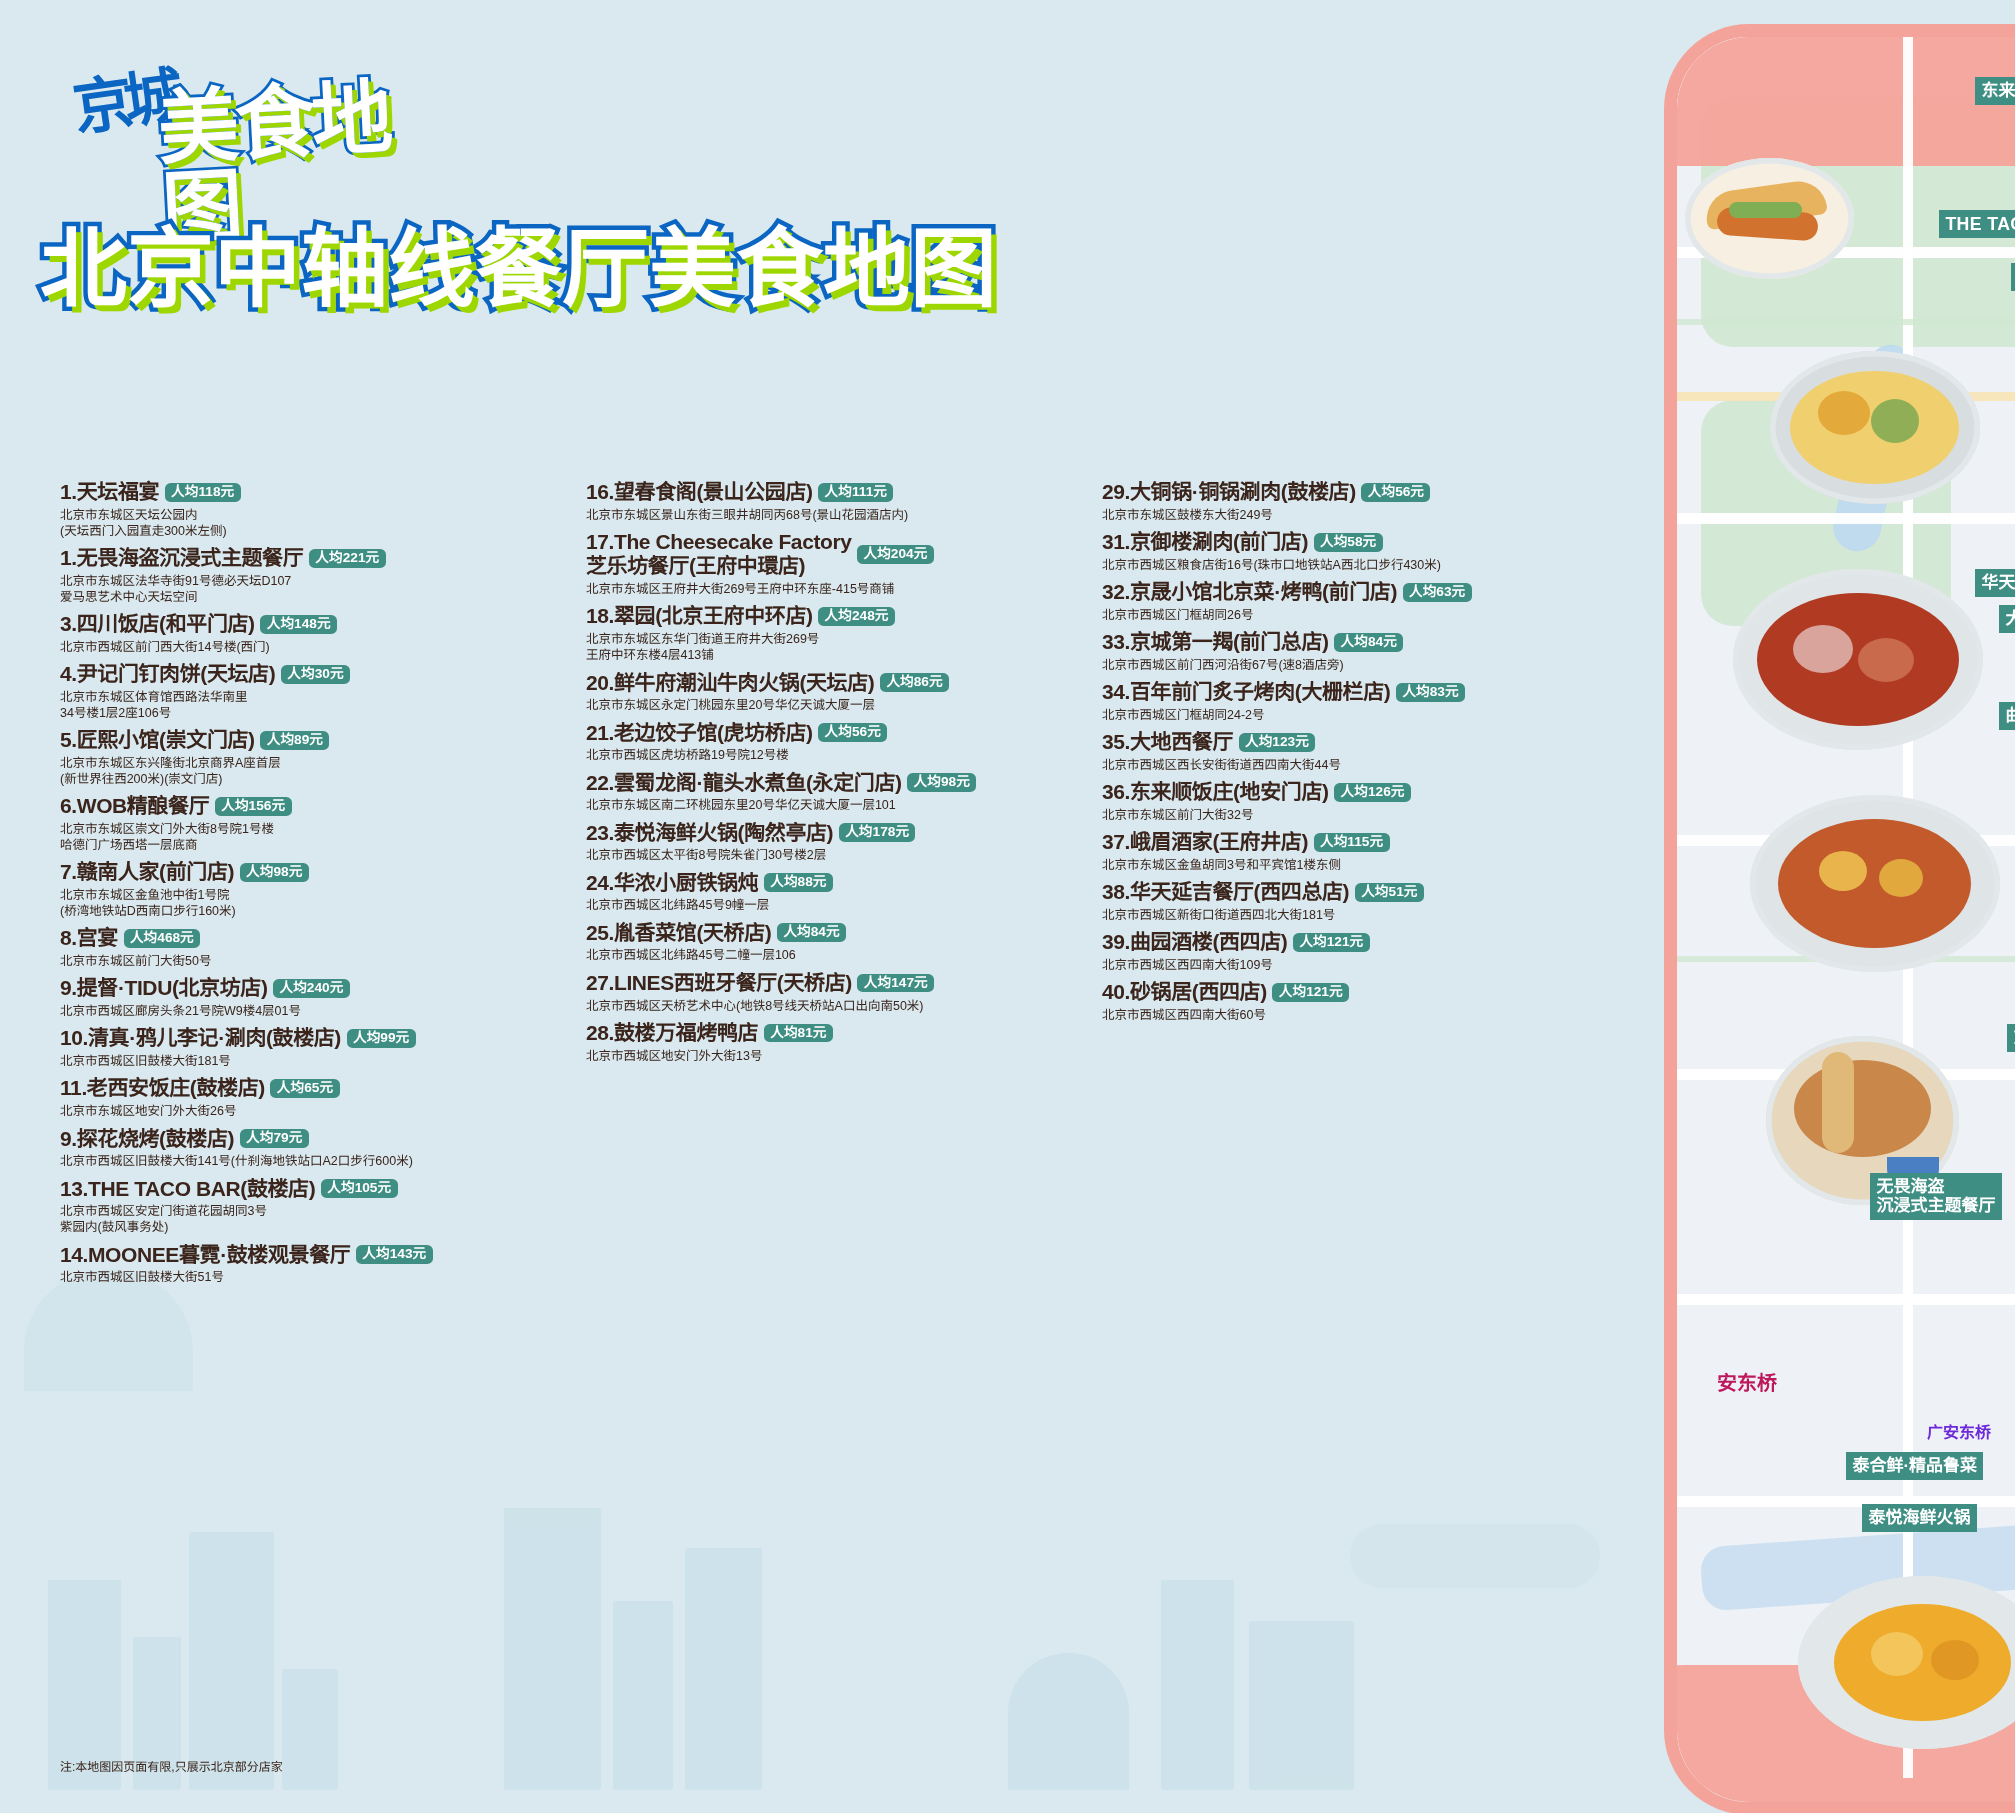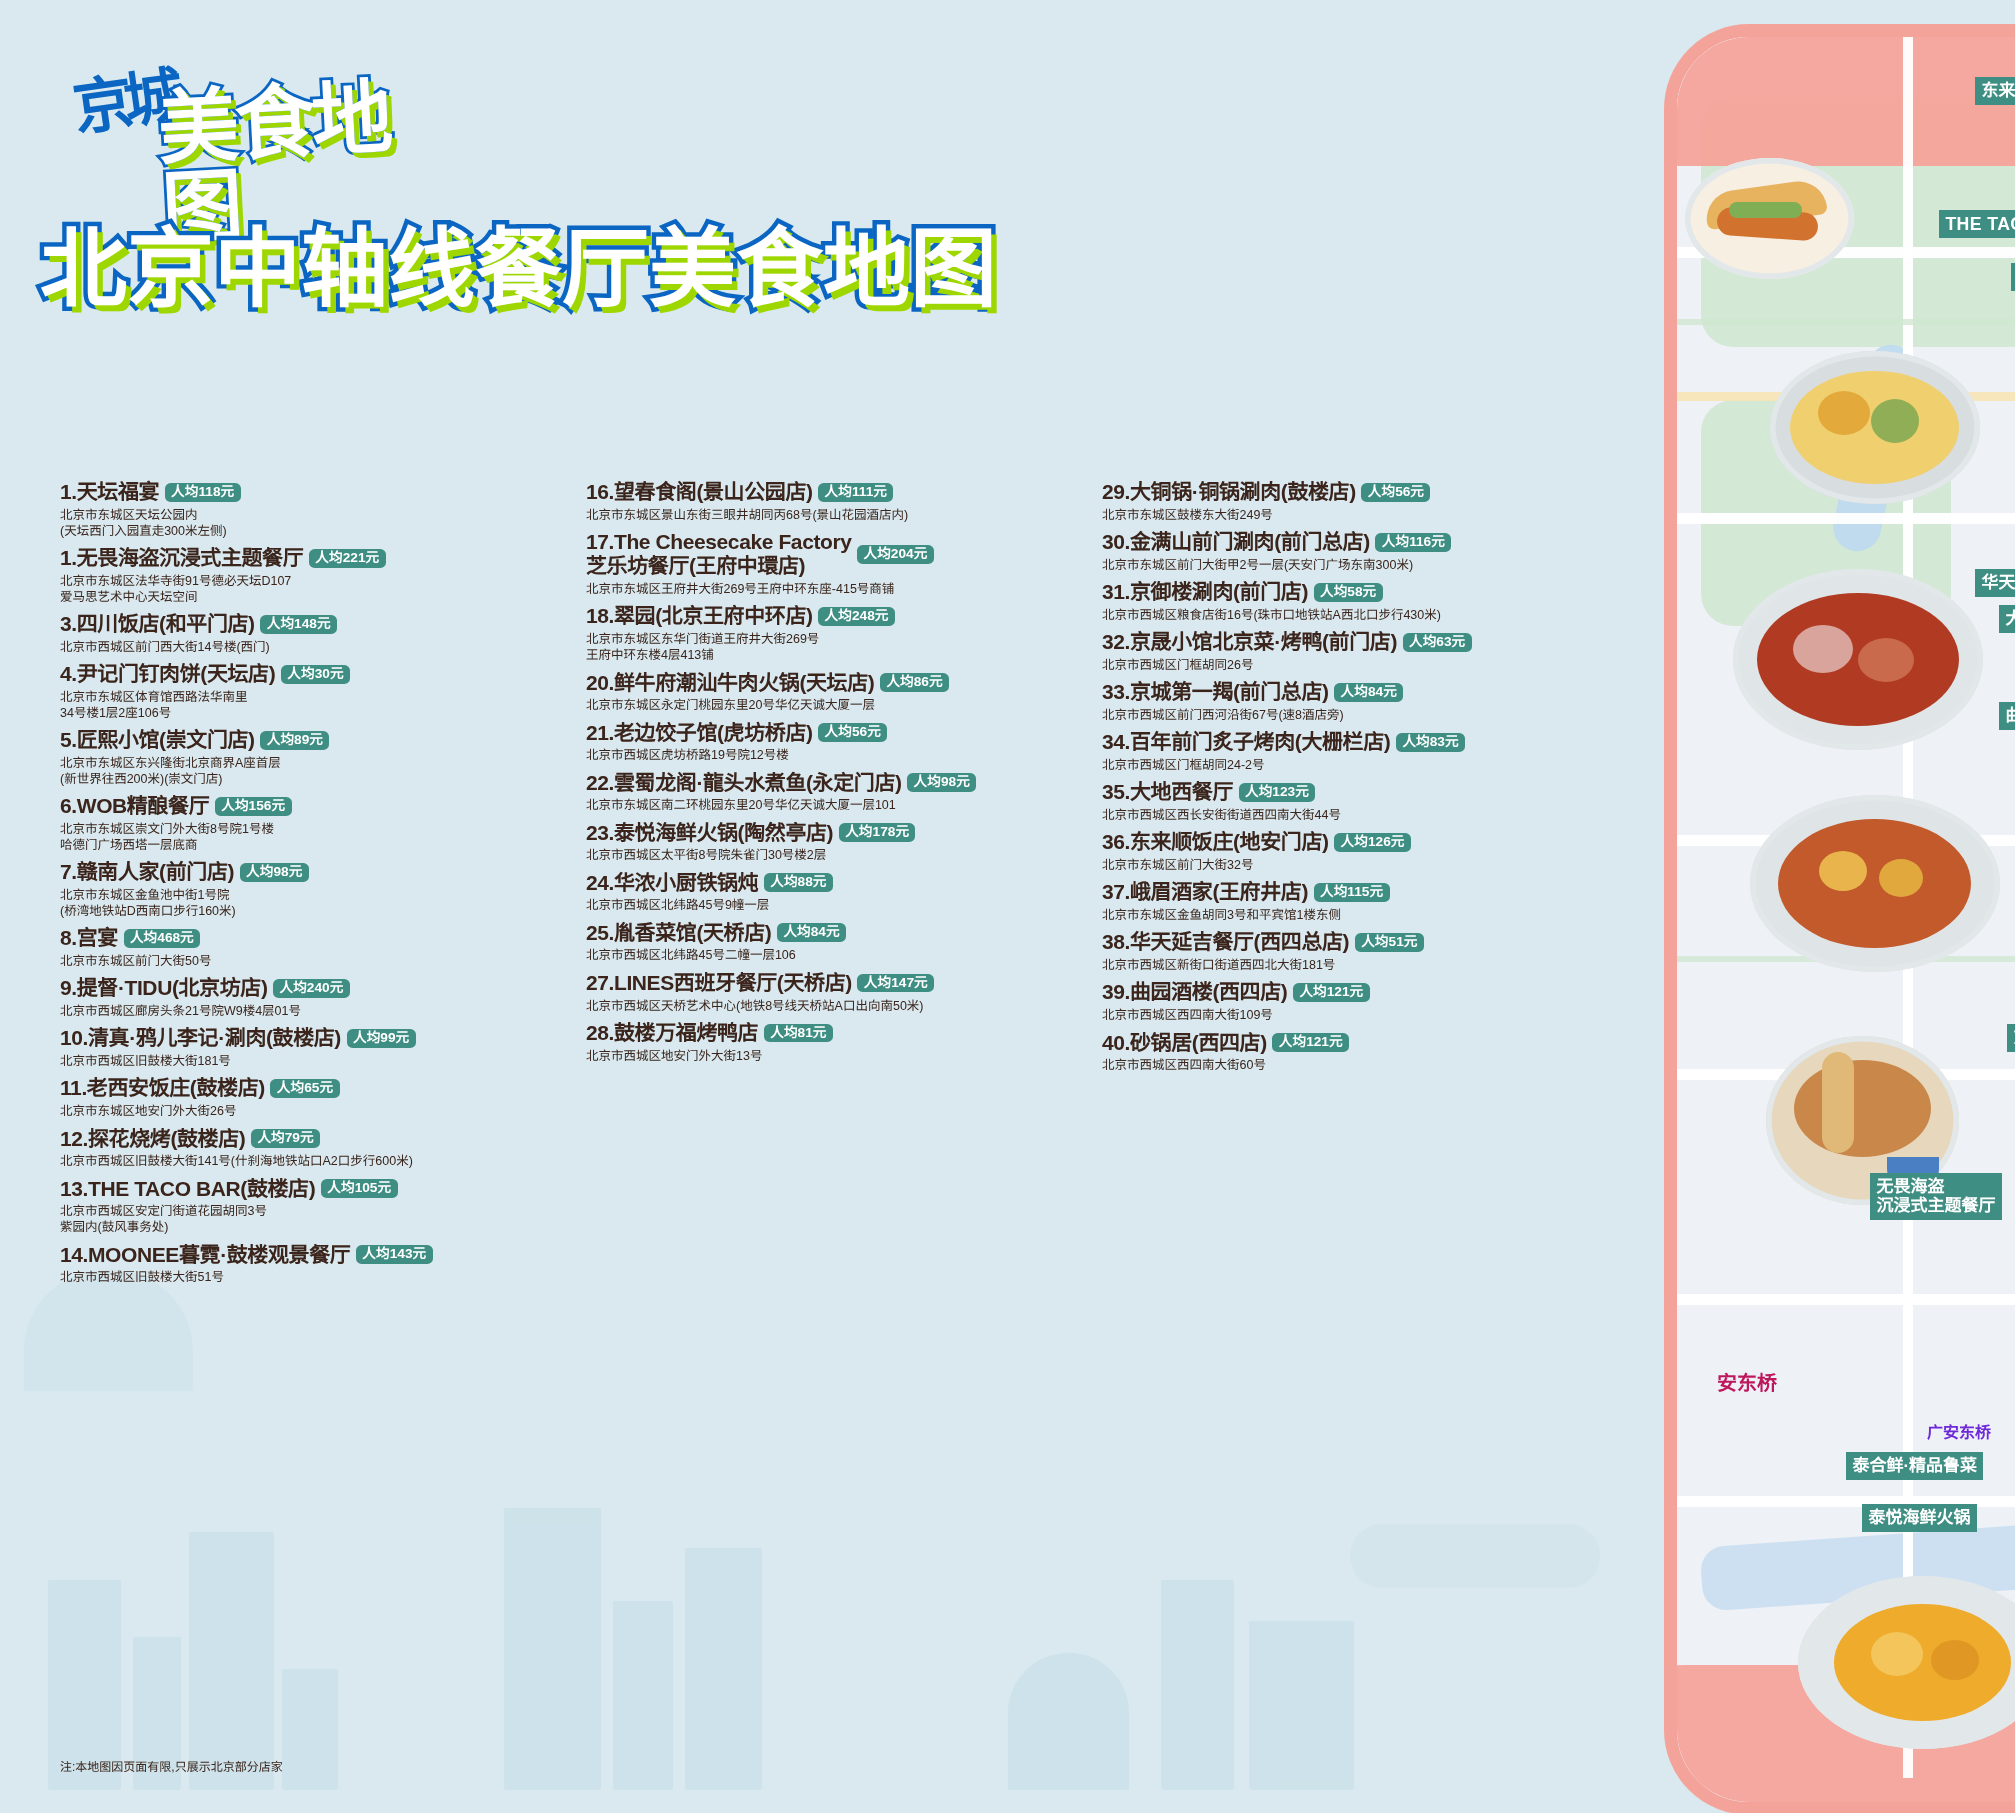--- a/index.html
+++ b/index.html
@@ -206,21 +206,21 @@
       </div>
       <div class="entry">
         <div class="entry-head">
           <div class="entry-name">11.老西安饭庄(鼓楼店)</div>
           <span class="price-badge">人均65元</span>
         </div>
         <div class="entry-addr">北京市东城区地安门外大街26号</div>
       </div>
       <div class="entry">
         <div class="entry-head">
-          <div class="entry-name">12.探花烧烤(鼓楼店)</div>
+          <div class="entry-name">9.探花烧烤(鼓楼店)</div>
           <span class="price-badge">人均79元</span>
         </div>
         <div class="entry-addr">北京市西城区旧鼓楼大街141号(什刹海地铁站口A2口步行600米)</div>
       </div>
       <div class="entry">
         <div class="entry-head">
           <div class="entry-name">13.THE TACO BAR(鼓楼店)</div>
           <span class="price-badge">人均105元</span>
         </div>
         <div class="entry-addr">北京市西城区安定门街道花园胡同3号
@@ -315,27 +315,20 @@
         <div class="entry-addr">北京市西城区地安门外大街13号</div>
       </div>
     </div>
   <div class="list-col col3" id="col3">
       <div class="entry">
         <div class="entry-head">
           <div class="entry-name">29.大铜锅·铜锅涮肉(鼓楼店)</div>
           <span class="price-badge">人均56元</span>
         </div>
         <div class="entry-addr">北京市东城区鼓楼东大街249号</div>
-      </div>
-      <div class="entry">
-        <div class="entry-head">
-          <div class="entry-name">30.金满山前门涮肉(前门总店)</div>
-          <span class="price-badge">人均116元</span>
-        </div>
-        <div class="entry-addr">北京市东城区前门大街甲2号一层(天安门广场东南300米)</div>
       </div>
       <div class="entry">
         <div class="entry-head">
           <div class="entry-name">31.京御楼涮肉(前门店)</div>
           <span class="price-badge">人均58元</span>
         </div>
         <div class="entry-addr">北京市西城区粮食店街16号(珠市口地铁站A西北口步行430米)</div>
       </div>
       <div class="entry">
         <div class="entry-head">

